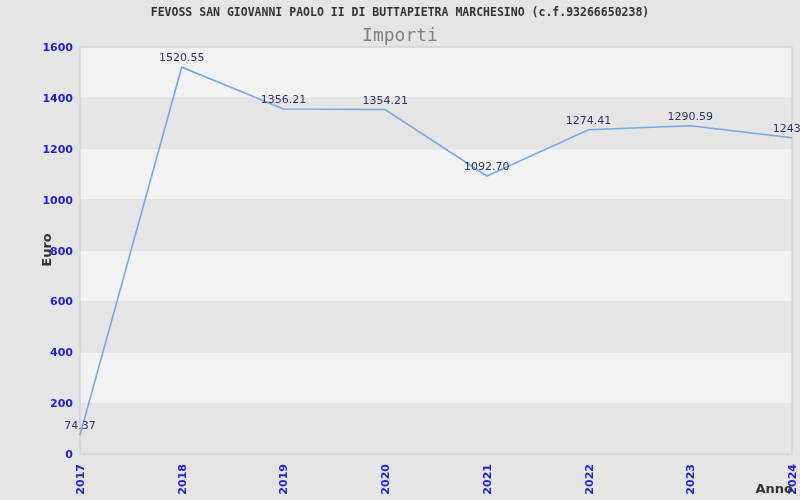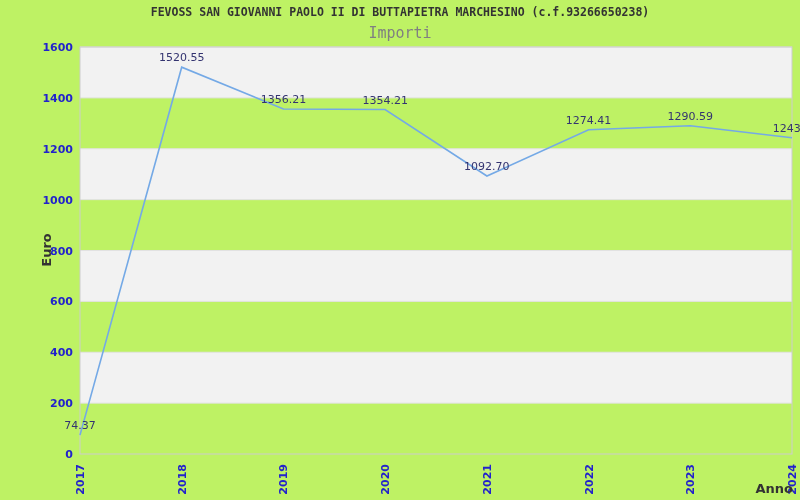--- a/index.html
+++ b/index.html
@@ -1,22 +1,22 @@
 <!DOCTYPE html>
 <html><head>
 <meta charset="utf-8">
 <style>
   html,body{margin:0;padding:0;background:#ffffff;}
-  .chart{position:relative;width:800px;height:500px;background:#bef264;overflow:hidden;
+  .chart{position:relative;width:800px;height:500px;background:#e5e5e5;overflow:hidden;
          font-family:"DejaVu Sans",sans-serif;}
   .chart-title{position:absolute;top:5px;left:0;width:800px;text-align:center;
     font-family:"DejaVu Sans Mono",monospace;font-weight:bold;font-size:11.5px;color:#333333;
     letter-spacing:0;white-space:nowrap;}
   .chart-subtitle{position:absolute;top:24px;left:0;width:800px;text-align:center;
-    font-family:"DejaVu Sans Mono",monospace;font-size:15px;color:#808080;}
+    font-family:"DejaVu Sans Mono",monospace;font-size:18px;color:#808080;}
   svg{position:absolute;top:0;left:0;}
   .tick-label{font-family:"DejaVu Sans",sans-serif;font-size:11px;font-weight:bold;}
   .point-label{font-family:"DejaVu Sans",sans-serif;font-size:11px;}
   .axis-title{font-family:"DejaVu Sans",sans-serif;font-size:13px;font-weight:bold;}
 </style>
 </head>
 <body>
 
 <div class="chart">
   <div class="chart-title">FEVOSS SAN GIOVANNI PAOLO II DI BUTTAPIETRA MARCHESINO (c.f.93266650238)</div>

